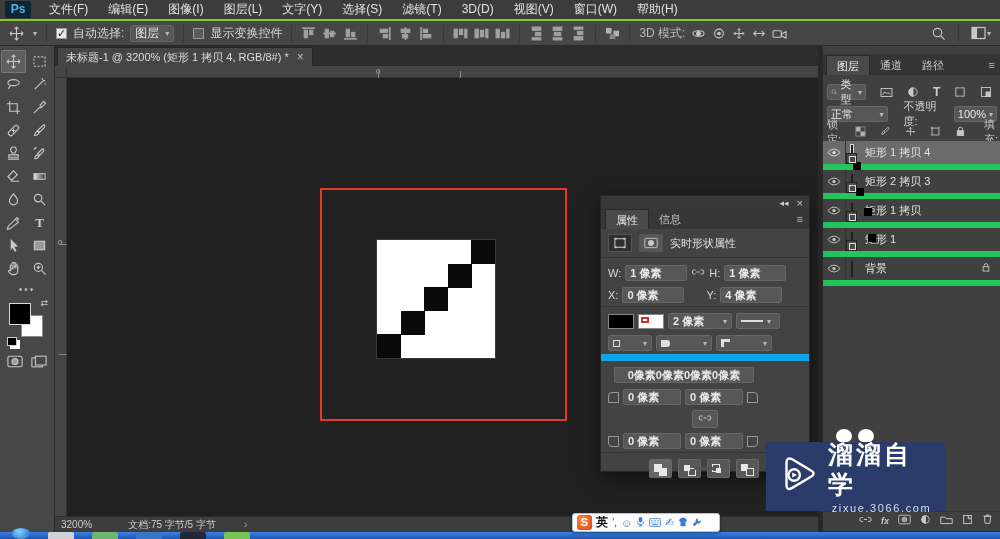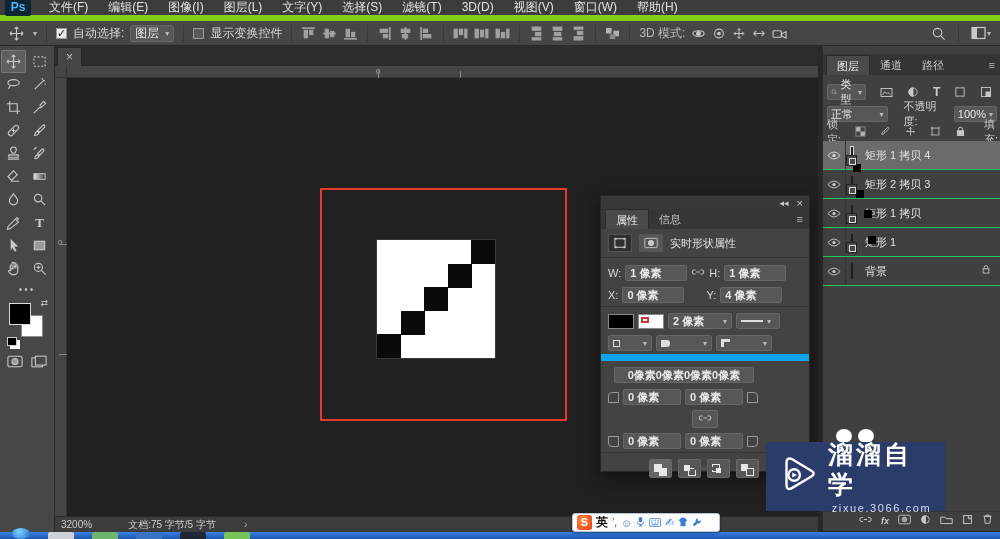--- a/index.html
+++ b/index.html
@@ -2,21 +2,21 @@
 <html><head>
 <meta charset="utf-8">
 <style>
   * { margin:0; padding:0; box-sizing:border-box; }
   html,body { width:1000px; height:539px; overflow:hidden; }
   body { font-family:"Liberation Sans","DejaVu Sans",sans-serif; }
   .screen { position:relative; width:1000px; height:539px; background:#282828; color:#d8d8d8; font-size:12px; }
   .abs { position:absolute; }
 
   
-  .menubar { left:0; top:0; width:1000px; height:21px; background:#3c3c3c; display:flex; align-items:center; border-bottom:6px solid #84cc16; }
+  .menubar { left:0; top:0; width:1000px; height:21px; background:#3c3c3c; display:flex; align-items:center; border-bottom:2px solid #84cc16; }
   .pslogo { width:26px; height:17px; margin:0 8px 0 5px; background:#0d2636; color:#53b2f0; font-weight:bold; font-size:12px; text-align:center; line-height:17px; border-radius:2px; }
   .menu-item { padding:0 10px; height:21px; line-height:21px; color:#e2e2e2; cursor:default; }
 
   
   .optionsbar { left:0; top:21px; width:1000px; height:25px; background:#464646; border-bottom:1px solid #292929; display:flex; align-items:center; gap:6px; padding:0 6px; }
   .vsep { width:1px; height:17px; background:#5a5a5a; border-right:1px solid #383838; margin:0 3px; }
   .chev { font-size:8px; color:#bbb; }
   .cb { width:11px; height:11px; border:1px solid #9a9a9a; background:#5a5a5a; display:inline-block; position:relative; }
   .cb.on { background:#e9e9e9; }
   .cb.on::after { content:"✓"; position:absolute; left:0px; top:-2px; color:#1c1c1c; font-size:11px; font-weight:bold; }
@@ -60,21 +60,21 @@
   
   .dock { left:822px; top:46px; width:178px; height:485px; background:#404040; border-left:1px solid #2b2b2b; }
   .dock-tabs { position:absolute; left:0; top:8px; width:178px; height:21px; background:#343434; display:flex; align-items:flex-end; padding-left:3px; }
   .ptab { height:20px; padding:0 10px; line-height:20px; font-size:11px; color:#c7c7c7; }
   .ptab.on { background:#4a4a4a; color:#eee; border:1px solid #2a2a2a; border-bottom:none; }
   .pmenu { margin-left:auto; margin-right:6px; color:#bbb; font-size:11px; line-height:20px; }
   .dockrow { position:absolute; left:0; width:178px; display:flex; align-items:center; gap:14px; padding:0 4px; font-size:11px; color:#cfcfcf; }
   .fld { background:#575757; border:1px solid #666; border-radius:2px; height:16px; display:inline-flex; align-items:center; padding:0 3px; gap:3px; color:#e6e6e6; font-size:11px; }
   .mini { width:15px; height:14px; display:inline-flex; align-items:center; justify-content:center; }
   .layers { position:absolute; left:0; top:95px; width:178px; }
-  .lrow { height:29px; display:flex; align-items:center; border-bottom:1px solid #22c55e; background:#404040; }
+  .lrow { height:29px; display:flex; align-items:center; border-bottom:6px solid #22c55e; background:#404040; }
   .lrow.sel { background:#6b6b6b; }
   .eyecell { width:23px; align-self:stretch; display:flex; align-items:center; justify-content:center; border-right:1px solid #333; }
   .thumbwrap { position:relative; margin-left:5px; }
   .thumb { width:25px; height:25px; background-color:#fff;
      background-image:linear-gradient(45deg,#b9b9b9 25%,transparent 25%,transparent 75%,#b9b9b9 75%),
                       linear-gradient(45deg,#b9b9b9 25%,transparent 25%,transparent 75%,#b9b9b9 75%);
      background-size:8px 8px; background-position:0 0,4px 4px; border:1px solid #1f1f1f; position:relative; }
   .lrow.sel .thumb { outline:1px solid #d8d8d8; }
   .thumb.plain { background-image:none; background:#fff; }
   .blk { position:absolute; width:8px; height:8px; background:#000; }
@@ -403,20 +403,21 @@
           </svg></span>
       <span><svg class="ic" width="16" height="13" viewBox="0 0 18 14">
             <rect x="1" y="3" width="12" height="10"></rect>
             <rect x="5" y="1" width="12" height="10" fill="#474747"></rect>
           </svg></span>
     </div>
   </div>
 
   <div class="abs tabbar">
     <div class="doc-tab">
+      <span>未标题-1 @ 3200% (矩形 1 拷贝 4, RGB/8#) *</span>
       <span class="tab-close">×</span>
     </div>
   </div>
 
   <div class="abs ruler-corner"></div>
   <div class="abs hruler">
     <span class="zero">0</span>
     <span class="tick" style="left:311px"></span>
     <span class="tick" style="left:393px"></span>
   </div>

